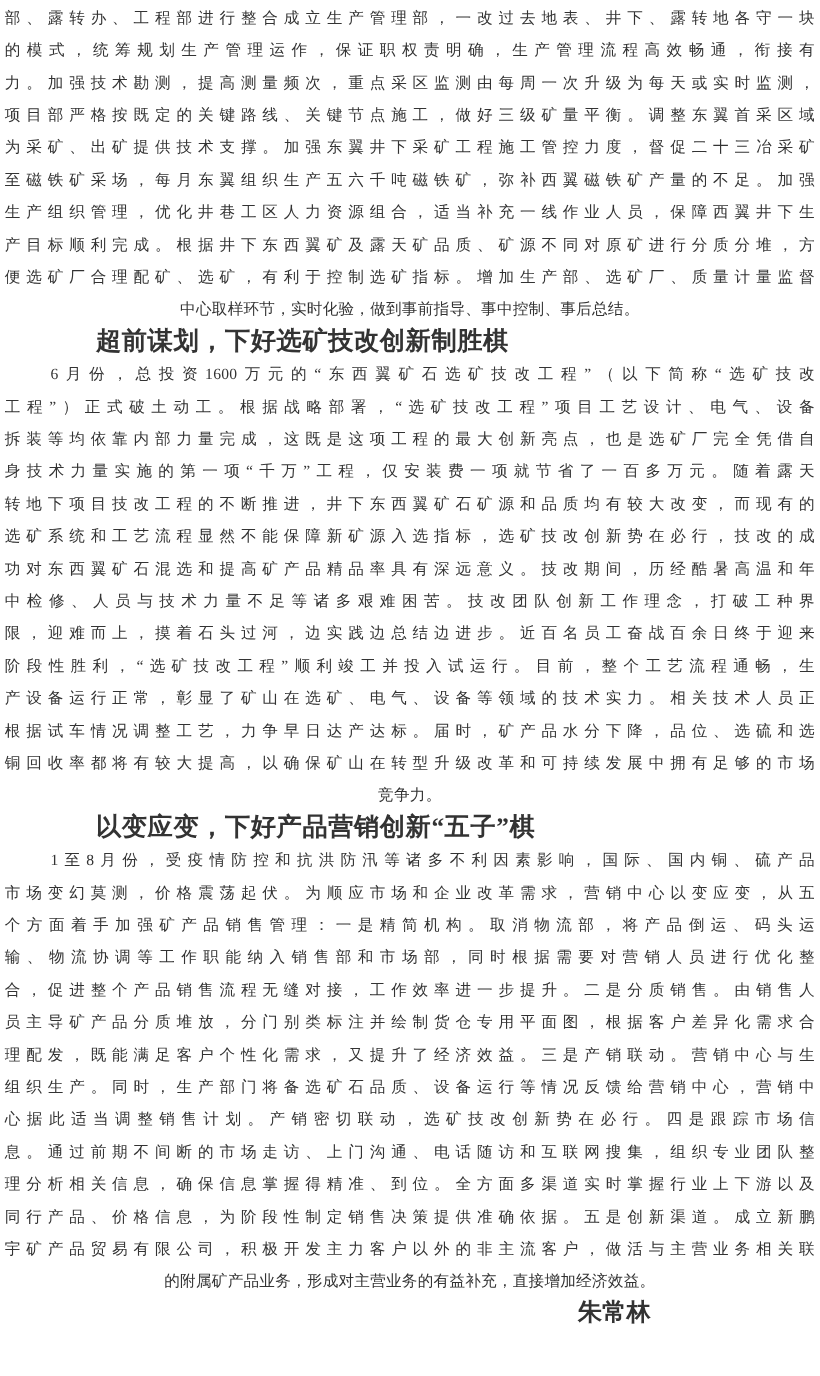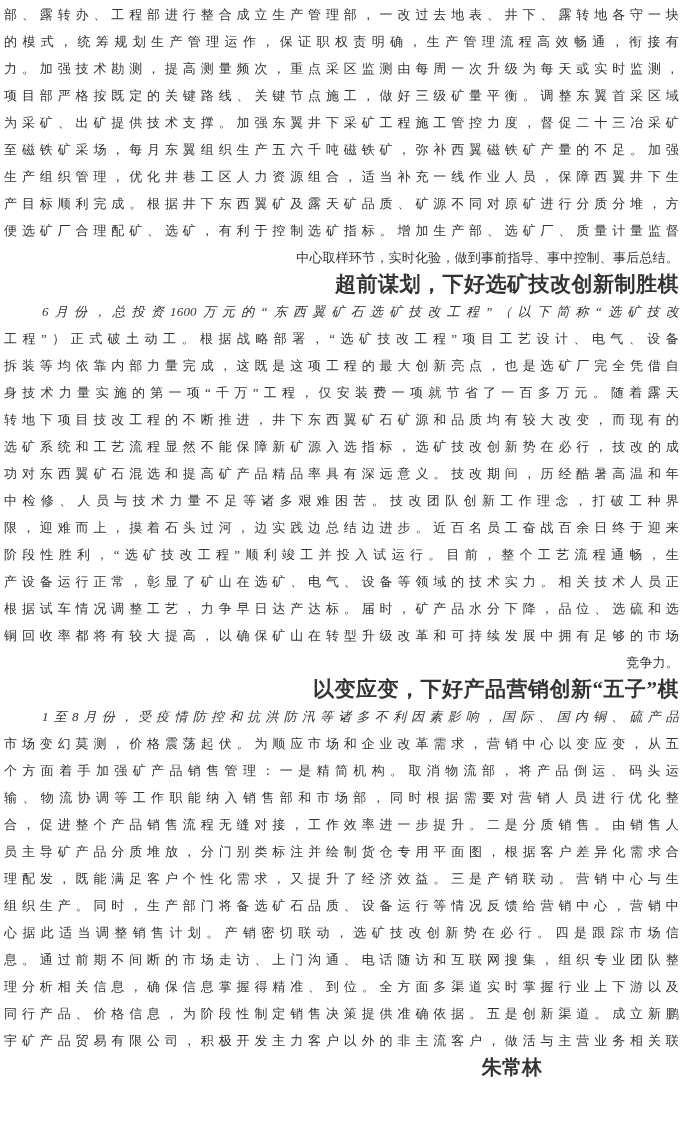--- a/index.html
+++ b/index.html
@@ -25,31 +25,30 @@
     white-space: normal;
     overflow: visible;
   }
   
   .row.body, .row.first {
     text-align: justify;
     text-align-last: justify;
     text-justify: inter-character;
   }
   
-  .row.end { text-align: right; }
+  .row.end { text-align: center; }
   
-  .row.first { text-indent: 38px; font-style: italic; }
+  .row.first { text-indent: 38px; }
   
   .row.heading {
     font-weight: 700;
     font-size: 21px;
     padding-left: 76px;
     letter-spacing: 0.5px;
     white-space: nowrap;
-    text-align: right;
   }
   
   .row.signature {
     font-weight: 700;
     font-size: 20px;
     padding-left: 341px;
     white-space: nowrap;
     text-align: center;
   }
 </style>
@@ -90,15 +89,16 @@
       <div class="row body">输、物流协调等工作职能纳入销售部和市场部，同时根据需要对营销人员进行优化整</div>
       <div class="row body">合，促进整个产品销售流程无缝对接，工作效率进一步提升。二是分质销售。由销售人</div>
       <div class="row body">员主导矿产品分质堆放，分门别类标注并绘制货仓专用平面图，根据客户差异化需求合</div>
       <div class="row body">理配发，既能满足客户个性化需求，又提升了经济效益。三是产销联动。营销中心与生</div>
       <div class="row body">组织生产。同时，生产部门将备选矿石品质、设备运行等情况反馈给营销中心，营销中</div>
       <div class="row body">心据此适当调整销售计划。产销密切联动，选矿技改创新势在必行。四是跟踪市场信</div>
       <div class="row body">息。通过前期不间断的市场走访、上门沟通、电话随访和互联网搜集，组织专业团队整</div>
       <div class="row body">理分析相关信息，确保信息掌握得精准、到位。全方面多渠道实时掌握行业上下游以及</div>
       <div class="row body">同行产品、价格信息，为阶段性制定销售决策提供准确依据。五是创新渠道。成立新鹏</div>
       <div class="row body">宇矿产品贸易有限公司，积极开发主力客户以外的非主流客户，做活与主营业务相关联</div>
+      <div class="row end">的附属矿产品业务，形成对主营业务的有益补充，直接增加经济效益。</div>
       <div class="row signature">朱常林</div>
     </div>
 </main>
 
 </body></html>

